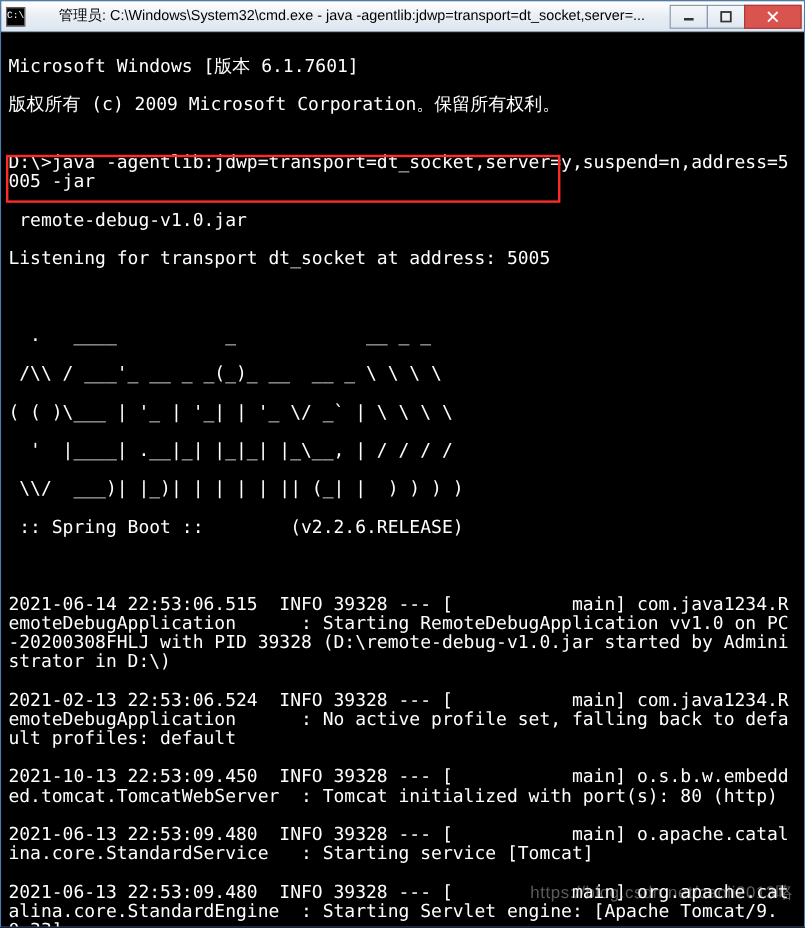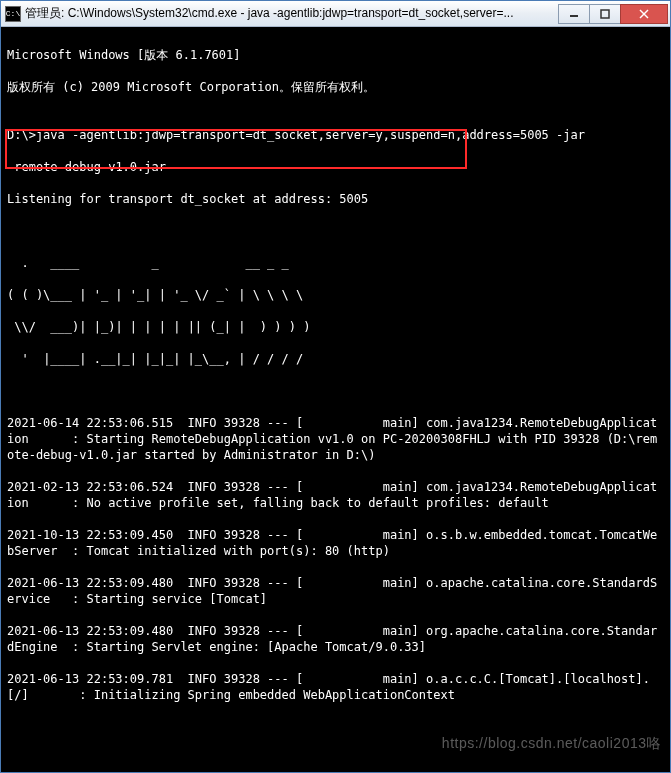--- a/index.html
+++ b/index.html
@@ -37,20 +37,21 @@
     color:#fff; font-size:8px;
   }
   .titlebar-text {
     flex: 1;
     color: #000;
     font-family: 'Microsoft YaHei', 'SimSun', sans-serif;
     font-size: 12px;
     white-space: nowrap;
     overflow: hidden;
     text-overflow: ellipsis;
+    margin-left: 24px;
   }
   .win-controls { display: flex; gap: 0; }
   .win-btn {
     width: 32px; height: 20px;
     border: 1px solid #8a9bb0;
     background: linear-gradient(#f4f7fb,#dfe7f0);
     display:flex; align-items:center; justify-content:center;
     font-family: sans-serif;
     margin-left:-1px;
   }
@@ -60,21 +61,21 @@
     border-color:#a63c37;
     color:#fff;
   }
   .win-btn svg { display:block; }
   .terminal {
     flex: 1;
     background: #000;
     color: #fff;
     padding: 4px 6px 4px 6px;
     font-family: 'NSimSun','SimSun', 'Consolas', monospace;
-    font-size: 12px;
+    font-size: 15px;
     line-height: 16px;
     white-space: pre;
     overflow: hidden;
     letter-spacing: 0px;
     position: relative;
   }
   .line { white-space: pre-wrap; word-break: break-all; }
   .highlight-box {
     position: absolute;
     border: 2px solid #ff2a2a;
@@ -121,23 +122,25 @@
 
   <div class="terminal">
 <div class="line">Microsoft Windows [版本 6.1.7601]</div>
 <div class="line">版权所有 (c) 2009 Microsoft Corporation。保留所有权利。</div>
 <div class="line"></div>
 <div class="line">D:\&gt;java -agentlib:jdwp=transport=dt_socket,server=y,suspend=n,address=5005 -jar</div>
 <div class="line"> remote-debug-v1.0.jar</div>
 <div class="line">Listening for transport dt_socket at address: 5005</div>
 <div class="line"> </div>
 <div class="line">  .   ____          _            __ _ _</div>
+<div class="line"> /\\ / ___'_ __ _ _(_)_ __  __ _ \ \ \ \</div>
 <div class="line">( ( )\___ | '_ | '_| | '_ \/ _` | \ \ \ \</div>
+<div class="line">  '  |____| .__|_| |_|_| |_\__, | / / / /</div>
 <div class="line"> \\/  ___)| |_)| | | | | || (_| |  ) ) ) )</div>
-<div class="line">  '  |____| .__|_| |_|_| |_\__, | / / / /</div>
+<div class="line"> :: Spring Boot ::        (v2.2.6.RELEASE)</div>
 <div class="line"> </div>
 <div class="line">2021-06-14 22:53:06.515  INFO 39328 --- [           main] com.java1234.RemoteDebugApplication      : Starting RemoteDebugApplication vv1.0 on PC-20200308FHLJ with PID 39328 (D:\remote-debug-v1.0.jar started by Administrator in D:\)</div>
 <div class="line">2021-02-13 22:53:06.524  INFO 39328 --- [           main] com.java1234.RemoteDebugApplication      : No active profile set, falling back to default profiles: default</div>
 <div class="line">2021-10-13 22:53:09.450  INFO 39328 --- [           main] o.s.b.w.embedded.tomcat.TomcatWebServer  : Tomcat initialized with port(s): 80 (http)</div>
 <div class="line">2021-06-13 22:53:09.480  INFO 39328 --- [           main] o.apache.catalina.core.StandardService   : Starting service [Tomcat]</div>
 <div class="line">2021-06-13 22:53:09.480  INFO 39328 --- [           main] org.apache.catalina.core.StandardEngine  : Starting Servlet engine: [Apache Tomcat/9.0.33]</div>
 <div class="line">2021-06-13 22:53:09.781  INFO 39328 --- [           main] o.a.c.c.C.[Tomcat].[localhost].[/]       : Initializing Spring embedded WebApplicationContext</div>
 
 
 

